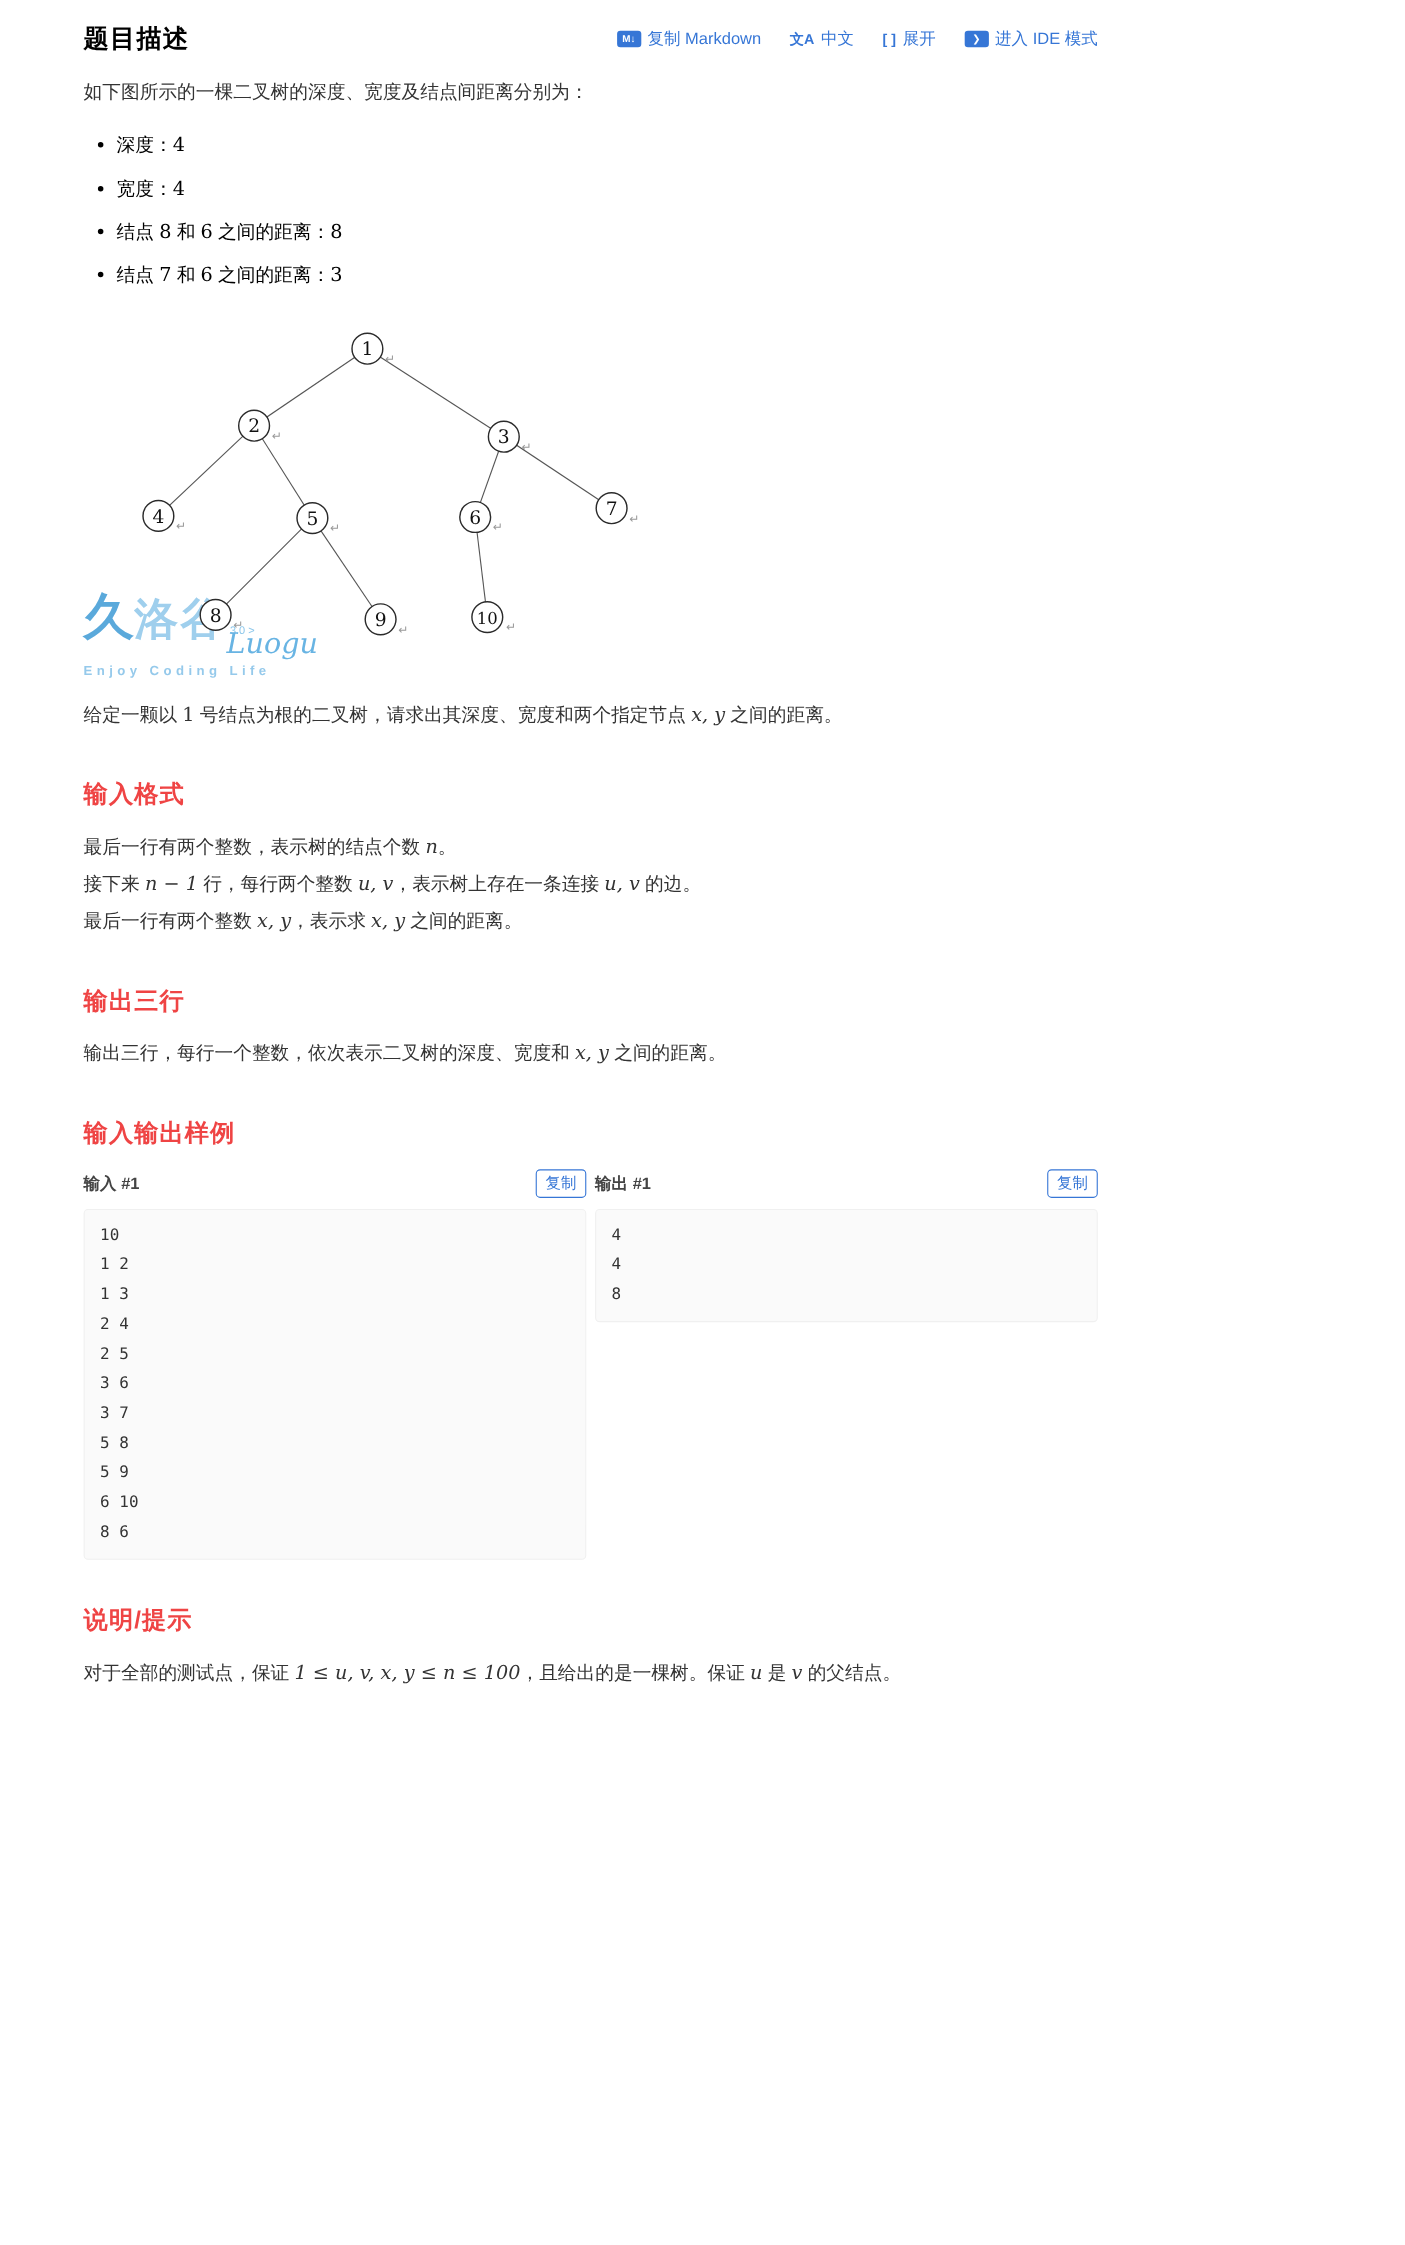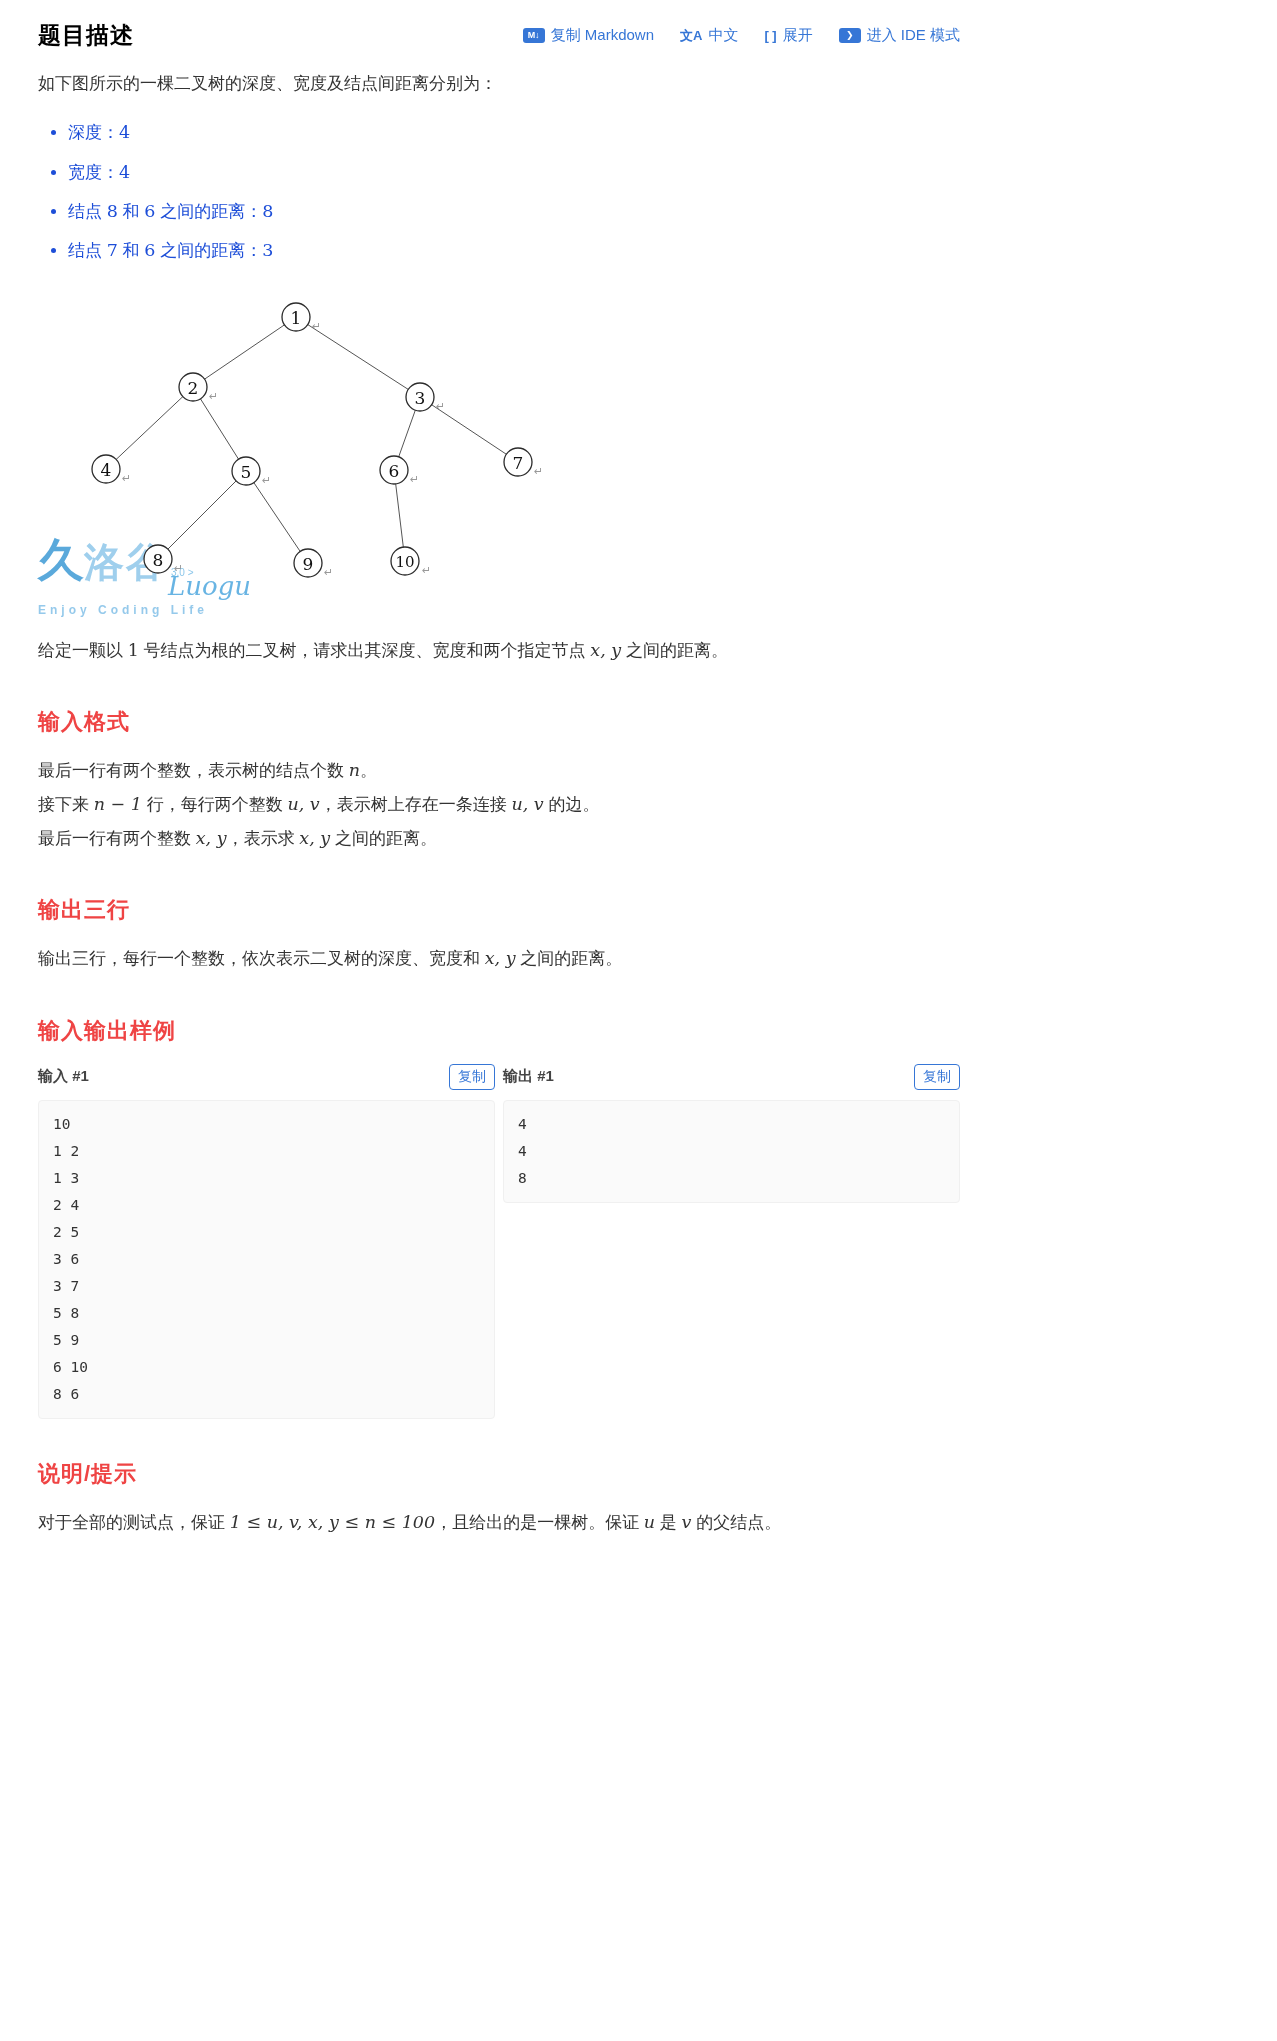--- a/index.html
+++ b/index.html
@@ -1,32 +1,32 @@
 <!DOCTYPE html>
 <html lang="zh" style="--accent: #3676d6;"><head>
 <meta charset="utf-8">
 <style>
   :root { --accent:#3676d6; }
   * { box-sizing:border-box; }
   html,body { margin:0; padding:0; background:#fff; }
   body { font-family:"Liberation Sans","DejaVu Sans",sans-serif; color:#333; width:1277px; }
-  .page { width:960px; padding:20px 0 60px 38px; }
+  .page { width:960px; padding:20px 0 60px 38px;margin-left:38px; }
 
   
   .desc-header { display:flex; justify-content:space-between; align-items:center; width:922px; }
   .page-title { font-size:23px; font-weight:700; color:#000; margin:0; letter-spacing:1px; }
   .actions { display:flex; align-items:center; gap:26px; }
   .action { display:inline-flex; align-items:center; gap:6px; color:var(--accent); font-size:15px; text-decoration:none; cursor:pointer; white-space:nowrap; }
   .icon-box { display:inline-flex; align-items:center; justify-content:center; width:22px; height:15px; border-radius:3px; background:var(--accent); color:#fff; font-size:9px; font-weight:700; line-height:1; }
   .icon-text { font-size:13px; font-weight:700; color:var(--accent); letter-spacing:0px; }
 
   
   .body-text { font-size:17px; line-height:1.95; margin:16px 0; color:#333; width:922px; }
   .bullets { margin:14px 0 20px; padding-left:30px; }
-  .bullets li { font-size:17px; line-height:1.85; margin:7px 0; color:#1d4ed8; }
+  .bullets li { font-size:17px; line-height:1.85; margin:7px 0; color:#000000; }
   .math { font-family:"DejaVu Serif","Liberation Serif",serif; font-style:italic; font-size:17.5px; }
   .num  { font-family:"DejaVu Serif","Liberation Serif",serif; font-size:17.5px; }
   .section-heading { font-size:22px; font-weight:700; color:#ef4444; margin:40px 0 16px; letter-spacing:1px; }
 
   
   .tree-figure { position:relative; width:620px; height:322px; margin:28px 0 10px; }
   .tree-svg { position:absolute; left:0; top:0; z-index:2; }
   .tree-svg line { stroke:#555; stroke-width:1; }
   .tree-svg circle { fill:#fff; stroke:#2b2b2b; stroke-width:1.3; }
   .node-label { font-family:"DejaVu Serif","Liberation Serif",serif; font-size:17px; fill:#111; text-anchor:middle; dominant-baseline:central; }

